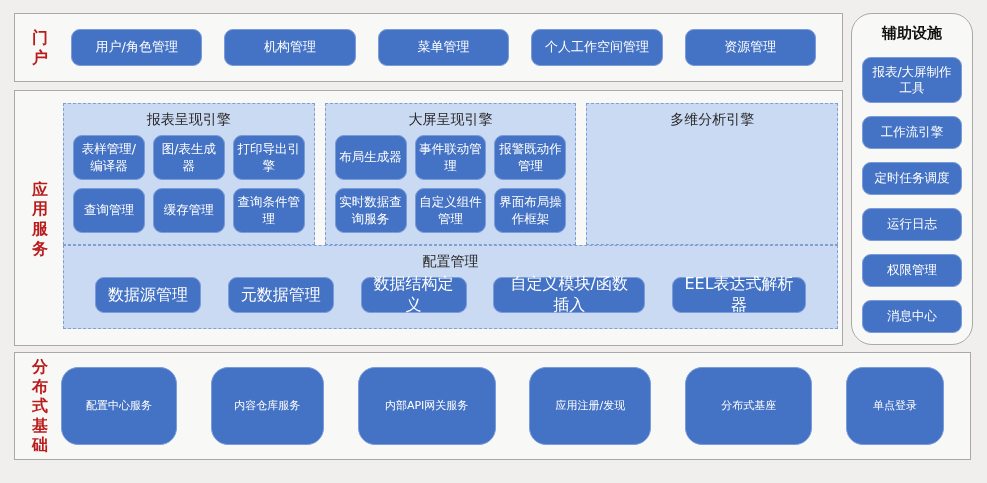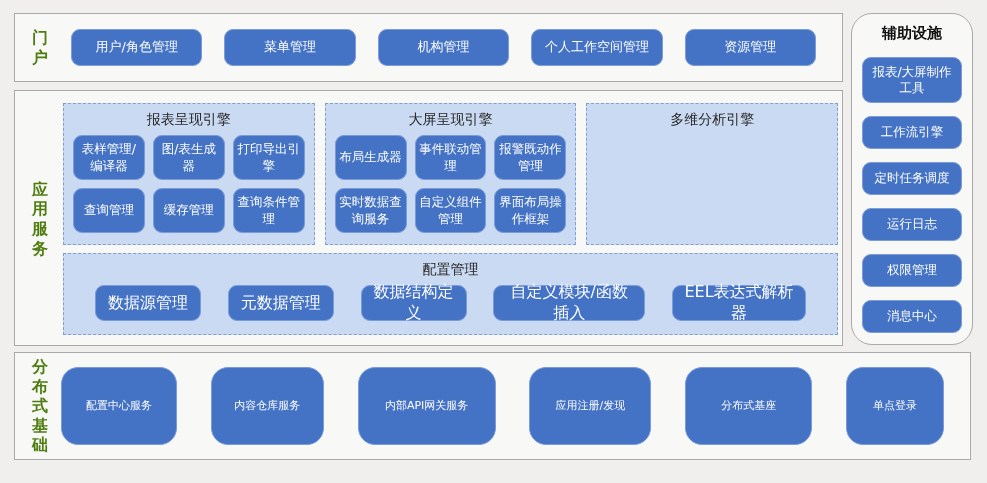--- a/index.html
+++ b/index.html
@@ -18,21 +18,21 @@
   #portal-section { left: 14px; top: 13px;  width: 829px; height: 69px; }
   #apps-section   { left: 14px; top: 90px;  width: 829px; height: 256px; }
   #infra-section  { left: 14px; top: 352px; width: 957px; height: 108px; }
   #aux-section    { left: 851px; top: 13px; width: 122px; height: 332px; }
 
   .v-label {
     width: 22px;
     font-weight: bold;
     font-size: 16px;
     line-height: 1.22;
-    color: #4d7c0f;
+    color: #b91c1c;
     word-break: break-all;
     text-align: center;
     flex: none;
   }
 
   .btn {
     background: #4472c4;
     border: 1px solid #7b9cd9;
     border-radius: 9px;
     color: #fff;
@@ -45,21 +45,21 @@
   }
 
   
   #portal-section { display: flex; align-items: center; gap: 20px; padding: 0 26px 0 14px; }
   .portal-btns { flex: 1; display: flex; gap: 22px; }
   .portal-btns .btn { flex: 1; height: 37px; font-size: 13px; }
 
   
   #apps-section { display: flex; gap: 12px; padding: 12px 4px 10px 14px; }
   #apps-section .v-label { align-self: center; }
-  .apps-content { flex: 1; display: flex; flex-direction: column; gap: 8px; }
+  .apps-content { flex: 1; display: flex; flex-direction: column; gap: 0; }
   .engine-row { display: flex; gap: 10px; }
   .panel {
     background: #cbdaf3;
     border: 1px dashed #7f9fd4;
     padding: 4px 9px 9px;
   }
   .engine-panel { flex: 1; height: 142px; }
   .panel-title {
     text-align: center;
     font-size: 14px;
@@ -100,22 +100,22 @@
   .aux-btns .btn { width: 100%; min-height: 33px; font-size: 12.5px; padding: 2px 4px; }
   .aux-btns .btn:first-child { min-height: 46px; }
 </style>
 </head>
 <body>
 
 <div class="section" id="portal-section">
   <div class="v-label">门户</div>
   <div class="portal-btns">
     <div class="btn">用户/角色管理</div>
+    <div class="btn">机构管理</div>
     <div class="btn">菜单管理</div>
-    <div class="btn">机构管理</div>
     <div class="btn">个人工作空间管理</div>
     <div class="btn">资源管理</div>
   </div>
 </div>
 
 <div class="section" id="apps-section">
   <div class="v-label">应用服务</div>
   <div class="apps-content">
     <div class="engine-row">
 

